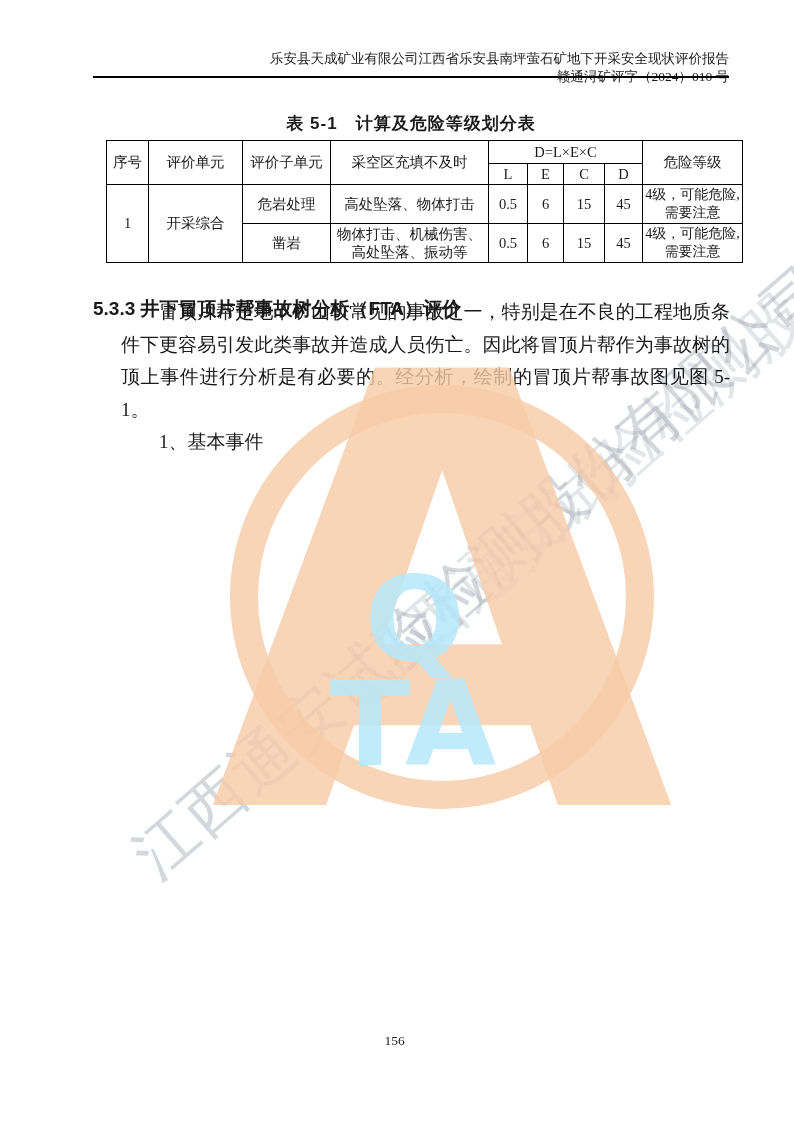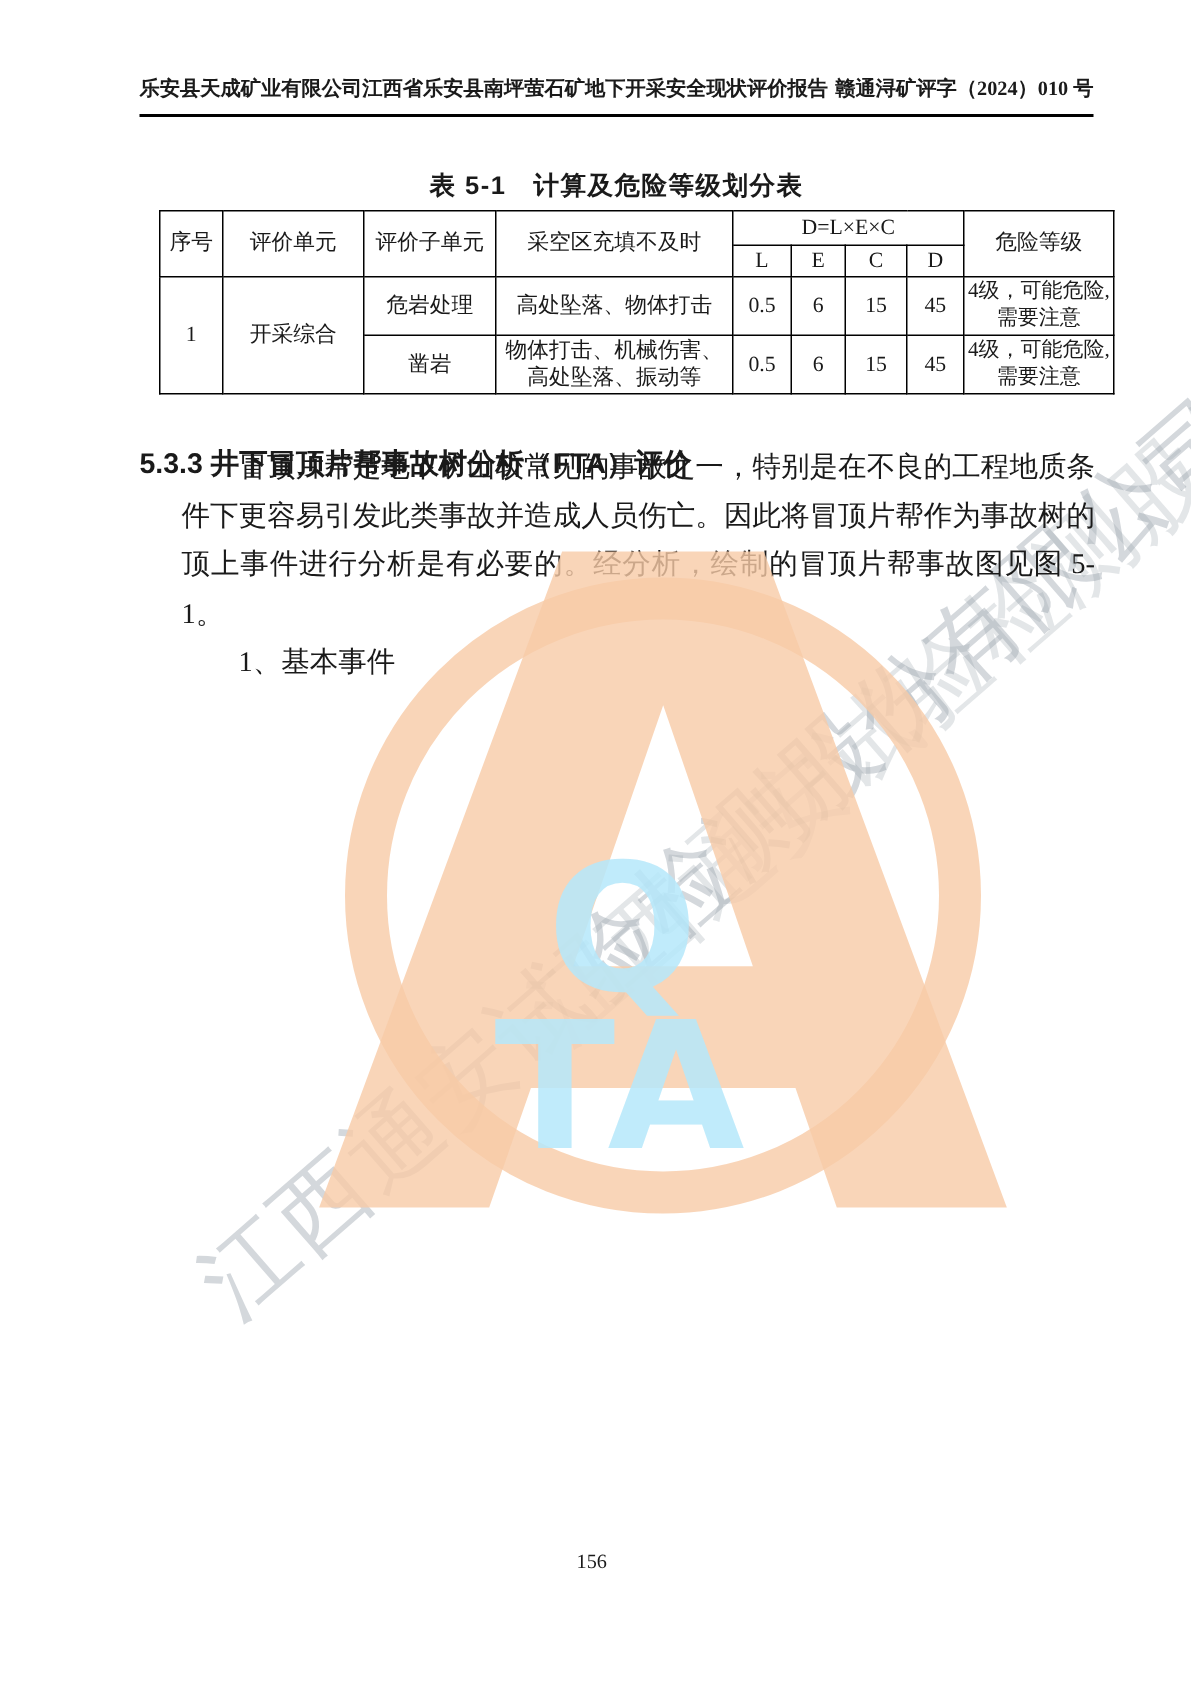--- a/index.html
+++ b/index.html
@@ -16,22 +16,23 @@
   }
 
   
   .doc-header {
     position: absolute;
     left: 93px; right: 65px; top: 50px;
     display: flex;
     justify-content: space-between;
     align-items: flex-end;
     font-size: 13.5px;
-    font-weight: 700;
+    font-weight: 400;
     white-space: nowrap;
+    flex-direction: column;
   }
   .header-rule {
     position: absolute;
     left: 93px; right: 65px; top: 76px;
     border-top: 2px solid #000;
   }
 
   
   .table-title {
     position: absolute;

